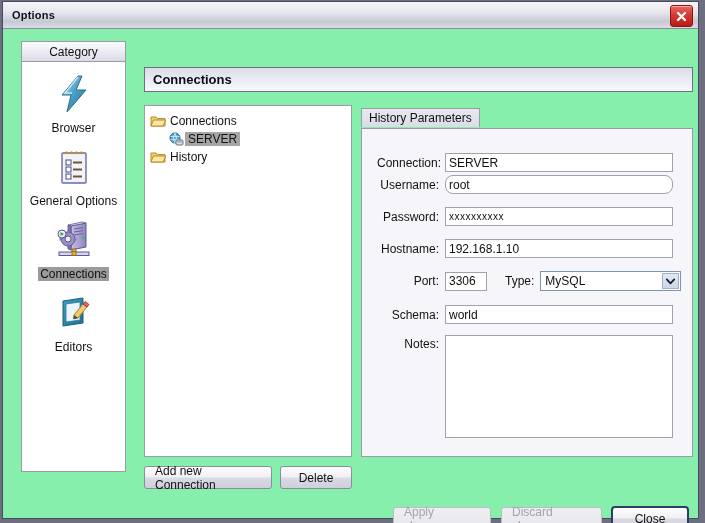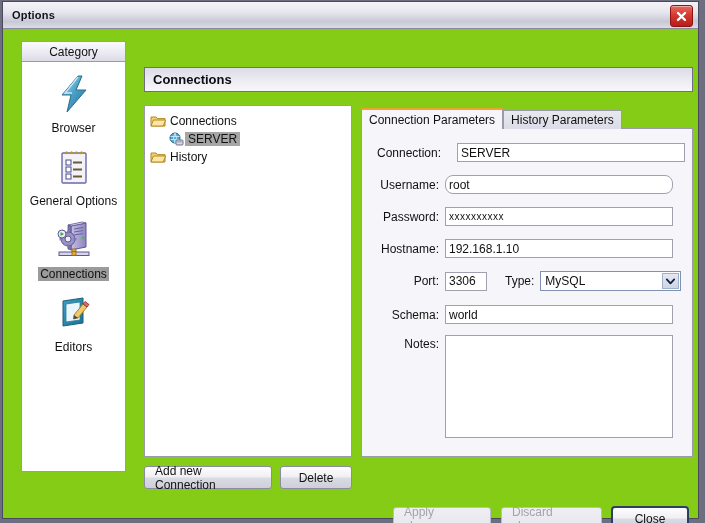--- a/index.html
+++ b/index.html
@@ -63,21 +63,21 @@
     align-items: center;
     justify-content: center;
     cursor: pointer;
   }
   .close-btn svg { display: block; }
 
   
   .win-body {
     position: relative;
     flex: 1 1 auto;
-    background: #84cc16;
+    background: #86efac;
     text-decoration: underline;
   }
 
   
   .cat-head {
     position: absolute;
     left: 18px;
     top: 12px;
     width: 105px;
     height: 21px;
@@ -477,31 +477,28 @@
             <svg width="16" height="14" viewBox="0 0 16 14">
               <path d="M1 3 h5 l1.4 1.6 H15 V12 H1 Z" fill="#f5cf72" stroke="#b58a25" stroke-width="1"></path>
               <path d="M1 12 L3.4 6 H15.6 L13.2 12 Z" fill="#fde7a6" stroke="#b58a25" stroke-width="1"></path>
             </svg>
           </div>
           <div class="tree-label">History</div>
         </div>
       </div>
 
       <div class="tabs">
-        <div class="tab active">
-          <span>Connection Parameters</span>
-        </div>
         <div class="tab">
           <span>History Parameters</span>
         </div>
       </div>
 
       <div class="tab-panel"></div>
 
-      <div class="form-row" style="left:374px; top:114px; z-index:4;gap:12px;">
+      <div class="form-row" style="left:374px; top:124px; z-index:4;">
         <div class="flabel" style="width:62px;">Connection:</div>
         <input class="finput" style="width: 228px; margin-left: 6px;" type="text" value="SERVER">
       </div>
 
       <div class="form-row" style="left:374px; top:146px; z-index:4;">
         <div class="flabel" style="width:62px;">Username:</div>
         <input class="finput" style="width: 228px; margin-left: 6px; border-radius: 8px;" type="text" value="root">
       </div>
 
       <div class="form-row" style="left:374px; top:178px; z-index:4;">

